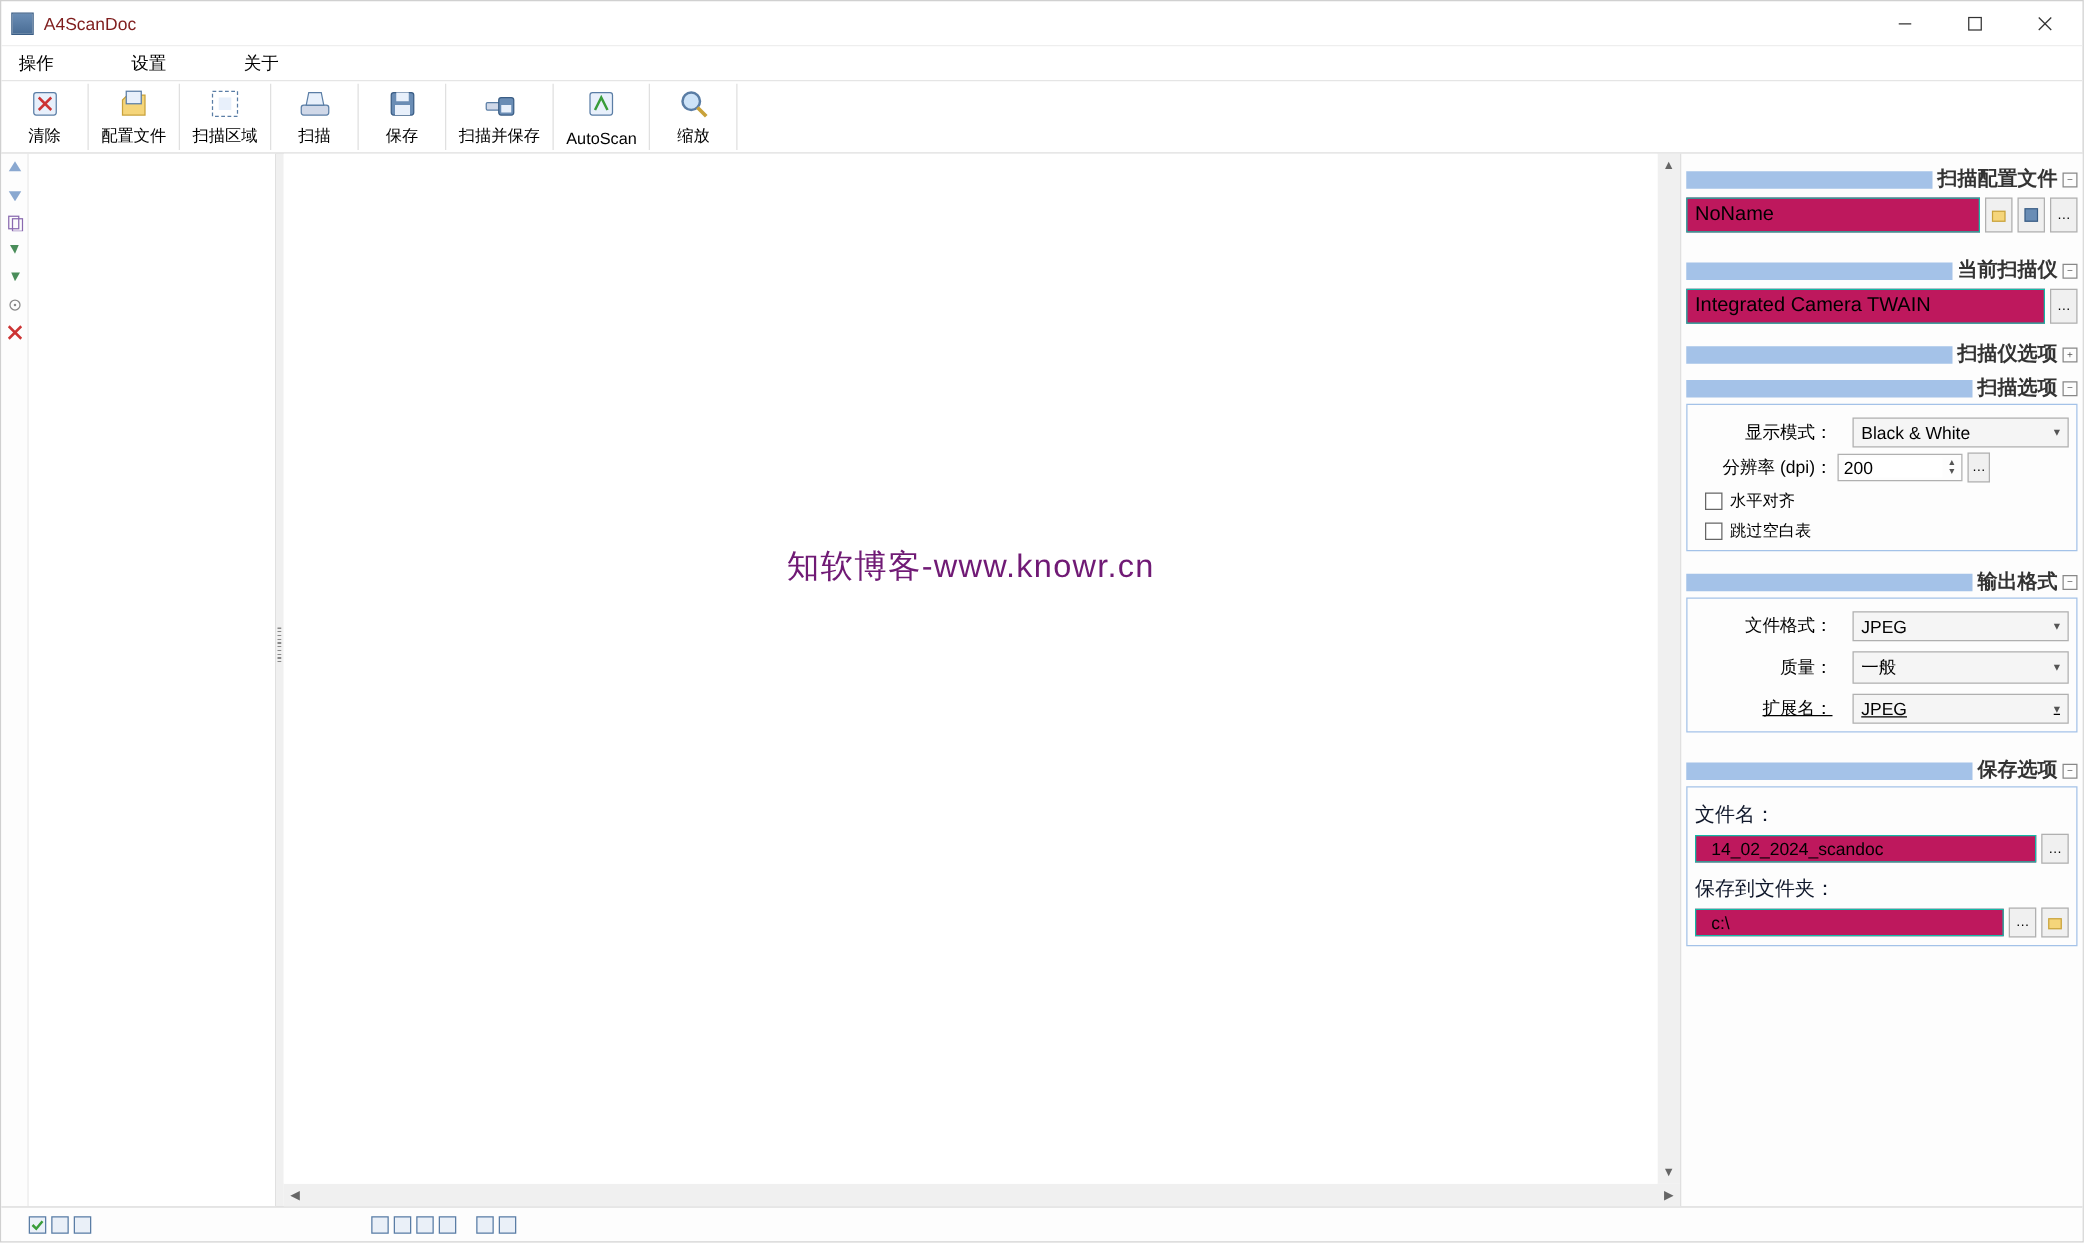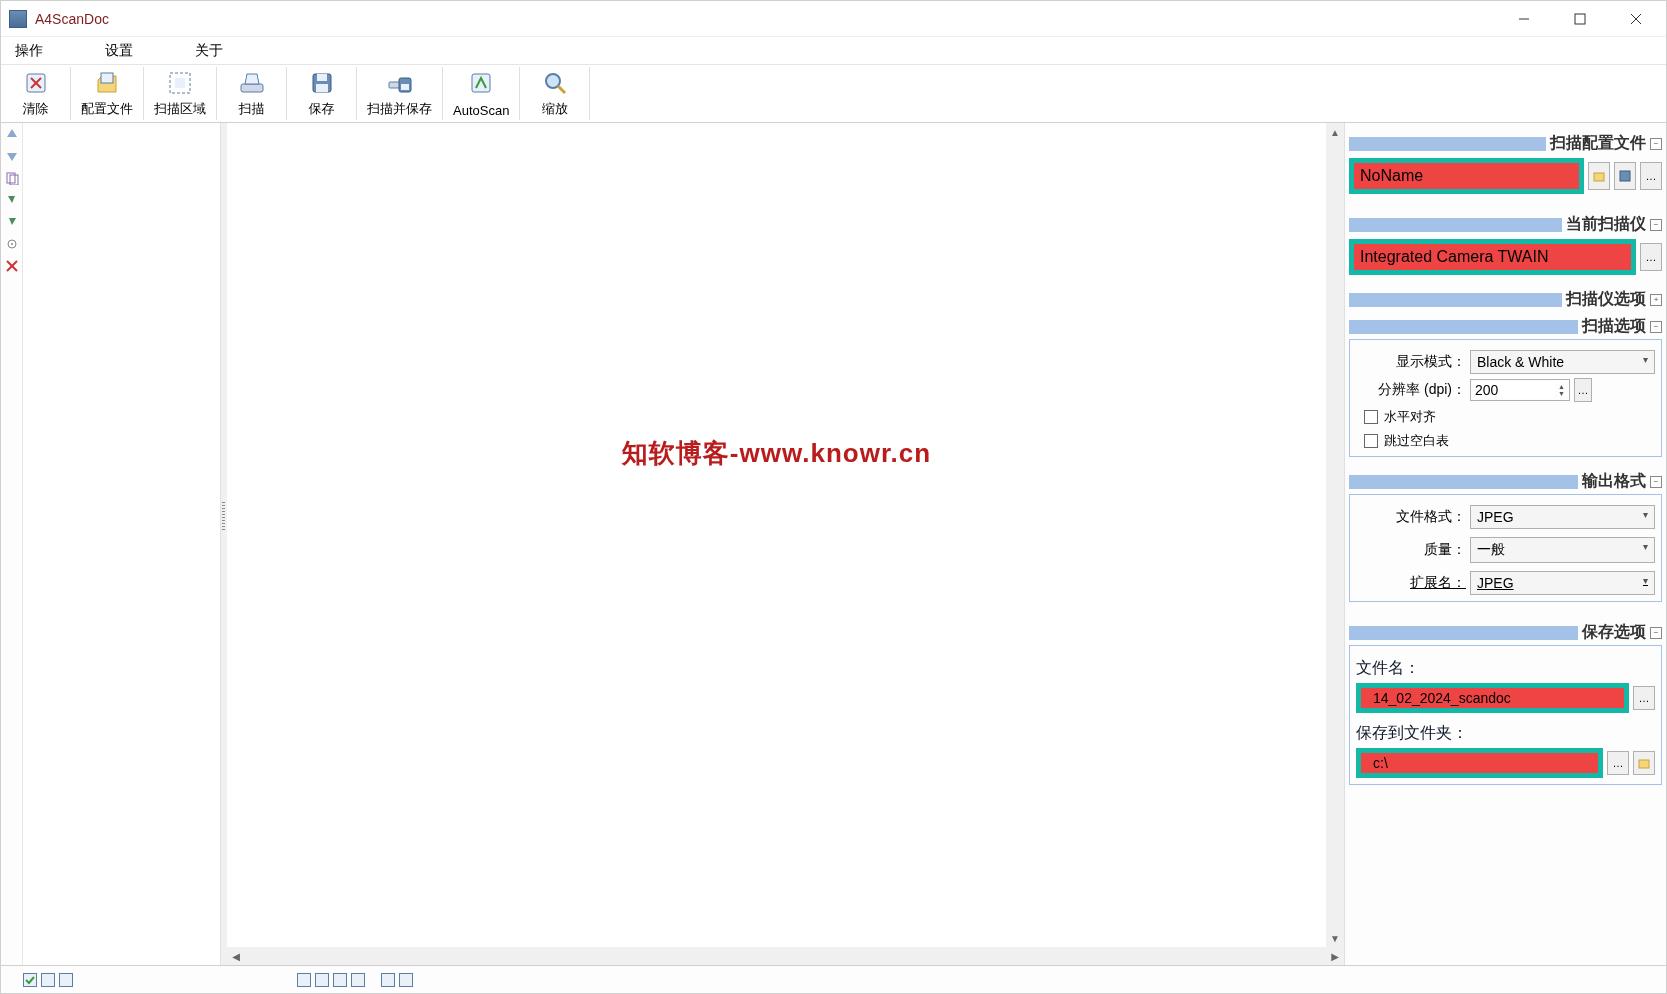--- a/index.html
+++ b/index.html
@@ -92,22 +92,22 @@
 .preview-canvas {
   flex: 1;
   background: #fff;
   position: relative;
 }
 .watermark {
   position: absolute;
   top: 40%;
   left: 50%;
   transform: translate(-50%,-50%);
-  color: #b91c1c;
-  font-weight: bold;
+  color: #701a75;
+  font-weight: normal;
   font-size: 26px;
   letter-spacing: 1px;
   white-space: nowrap;
 }
 .v-scrollbar {
   width: 18px;
   background: #f0f0f0;
   display: flex;
   flex-direction: column;
 }
@@ -134,43 +134,44 @@
   margin-top: 6px;
   gap: 4px;
 }
 .section-header .slab { height: 14px; flex: 1; background: #a4c2e8; }
 .section-header .slab-label { font-size: 16px; color: #333; font-weight: bold; white-space: nowrap;}
 .section-header .collapse-box { width: 12px; height: 12px; border: 1px solid #888; font-size: 8px; display:flex;align-items:center;justify-content:center;color:#555;}
 
 .field-row { display: flex; align-items: center; gap: 4px; margin-top: 4px;}
 .text-input {
   flex: 1;
-  border: 5px solid #14b8a6;
+  border: 1px solid #14b8a6;
   padding: 4px 6px;
   font-size: 16px;
-  background: #ef4444;
+  background: #be185d;
 }
 .text-input.thin { font-size: 14px; padding: 2px 12px;}
 .sq-btn {
   width: 22px; height: 28px;
   border: 1px solid #b0b0b0;
   background: #f0f0f0;
   display:flex;align-items:center;justify-content:center;
   font-size: 11px;
 }
 .label-right { text-align: right; min-width: 110px; font-size: 14px;}
 .select-box {
   border: 1px solid #b0b0b0;
   background: #f5f5f5;
   padding: 3px 6px;
   font-size: 14px;
   flex: 1;
   display: flex;
   justify-content: space-between;
-  align-items: flex-start;
+  align-items: center;
+  margin-left: 12px;
 }
 .select-chevron { font-size: 10px; color: #555; }
 .spinner {
   border: 1px solid #b0b0b0;
   padding: 2px 4px;
   font-size: 14px;
   width: 100px;
   display: flex;
   align-items: center;
 }

